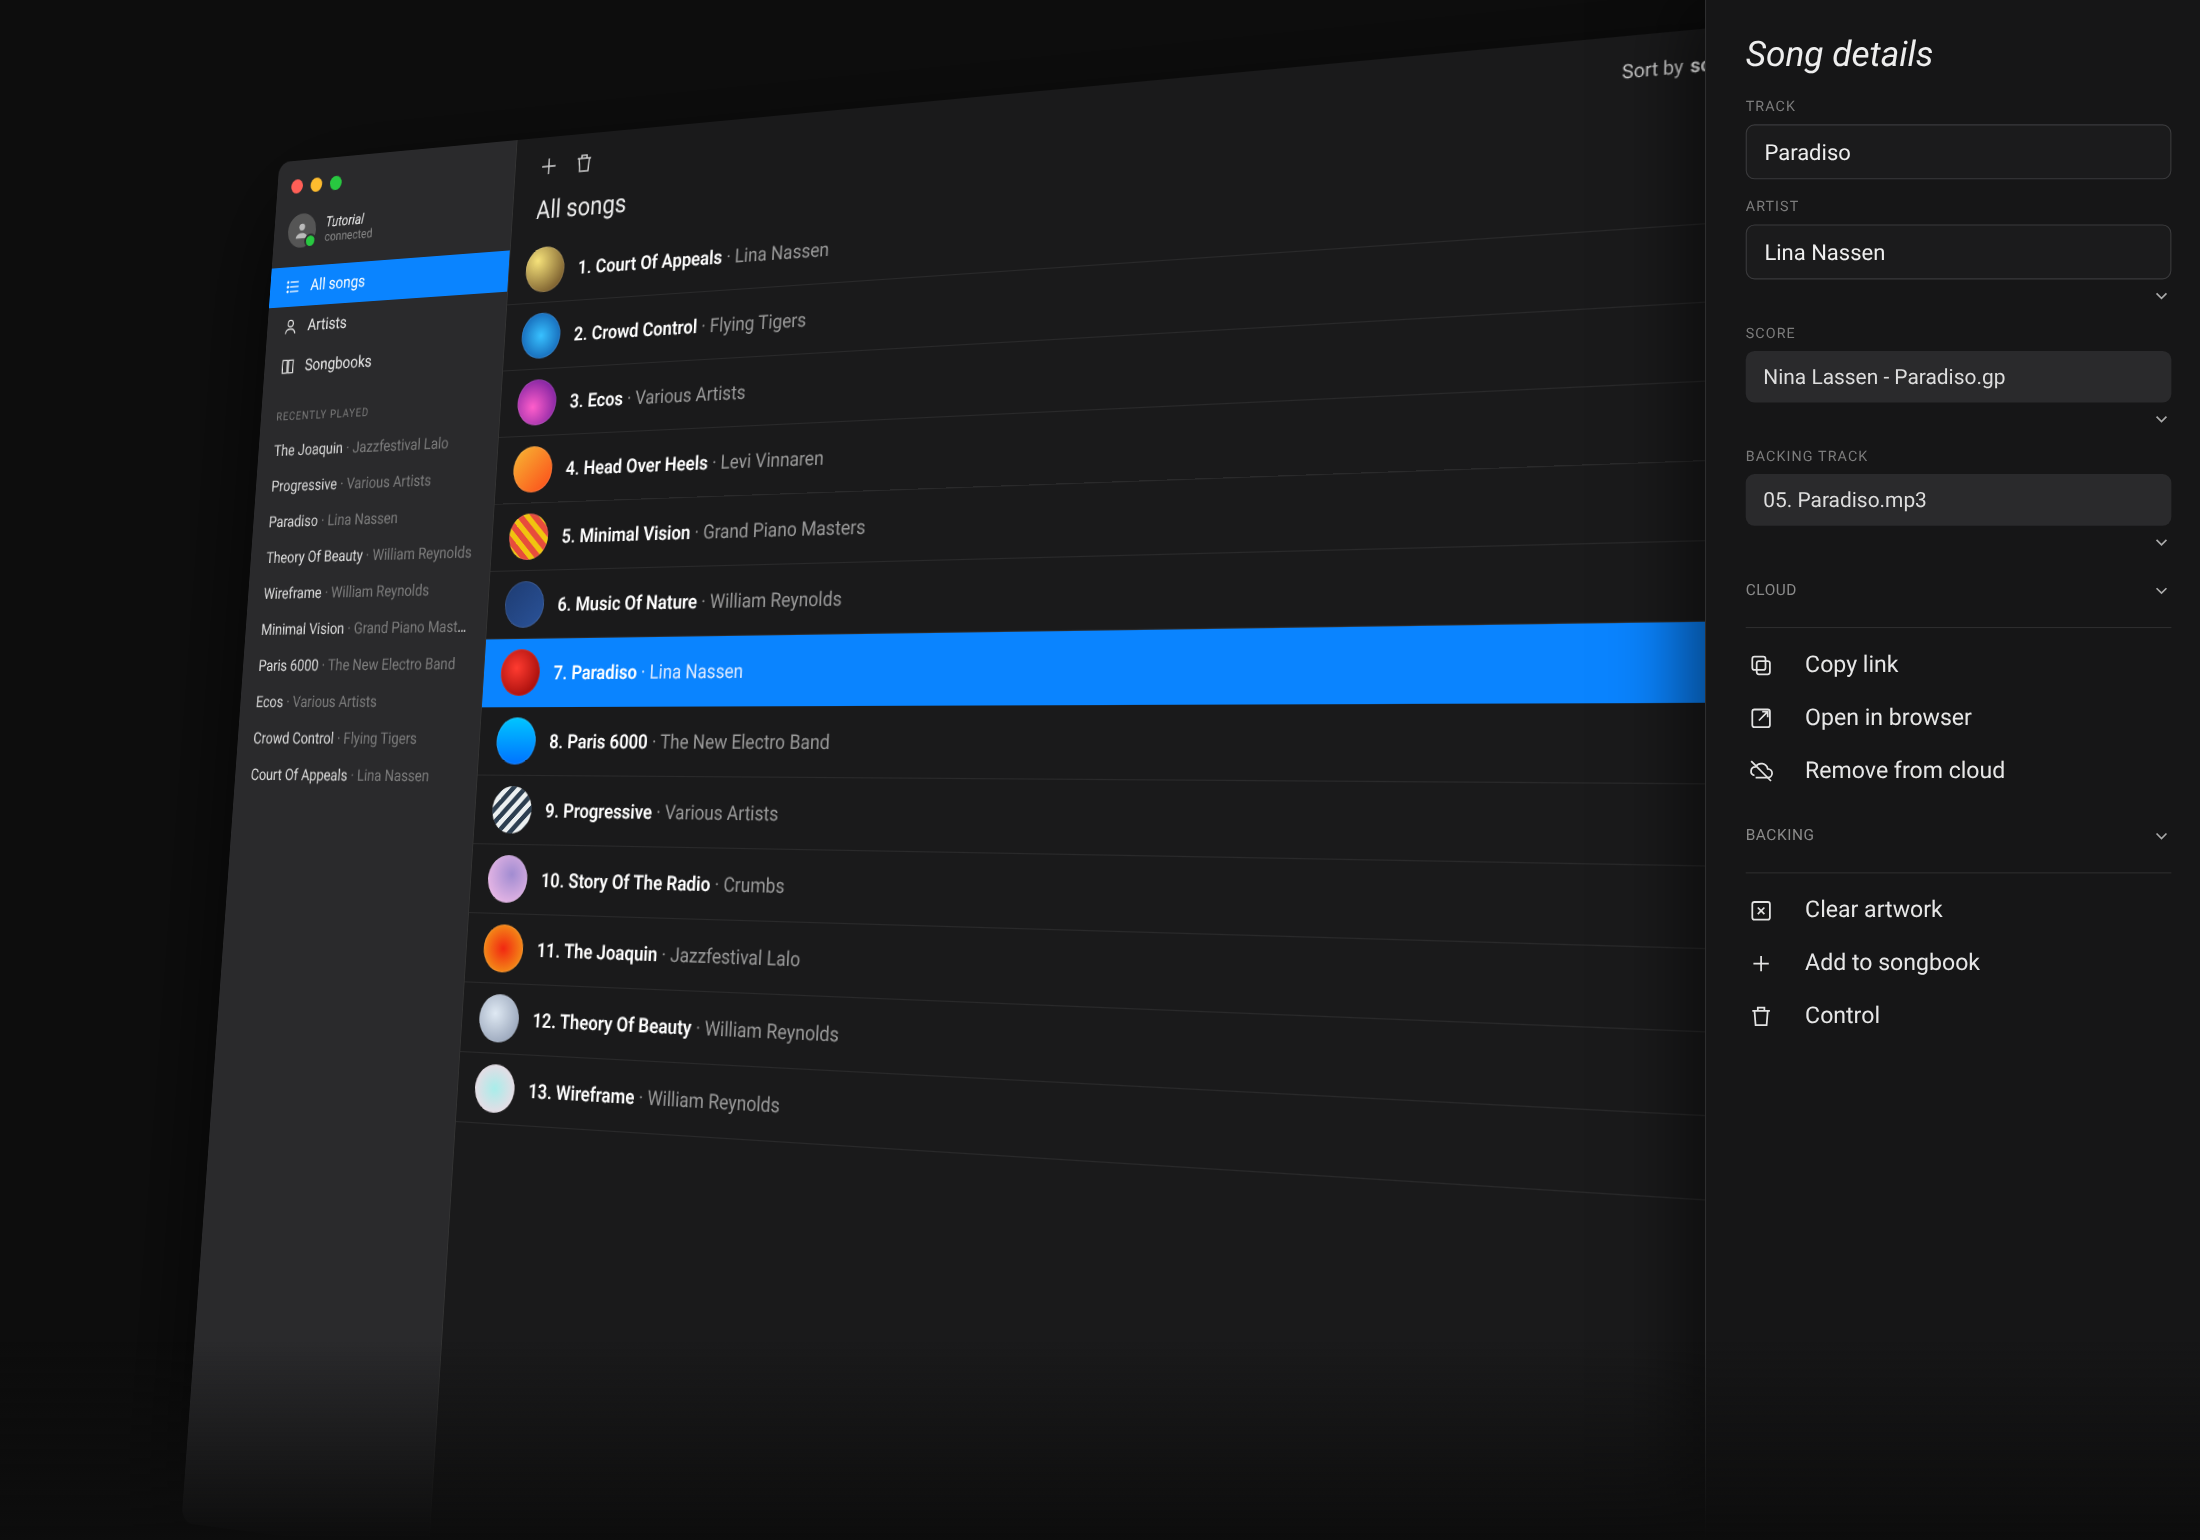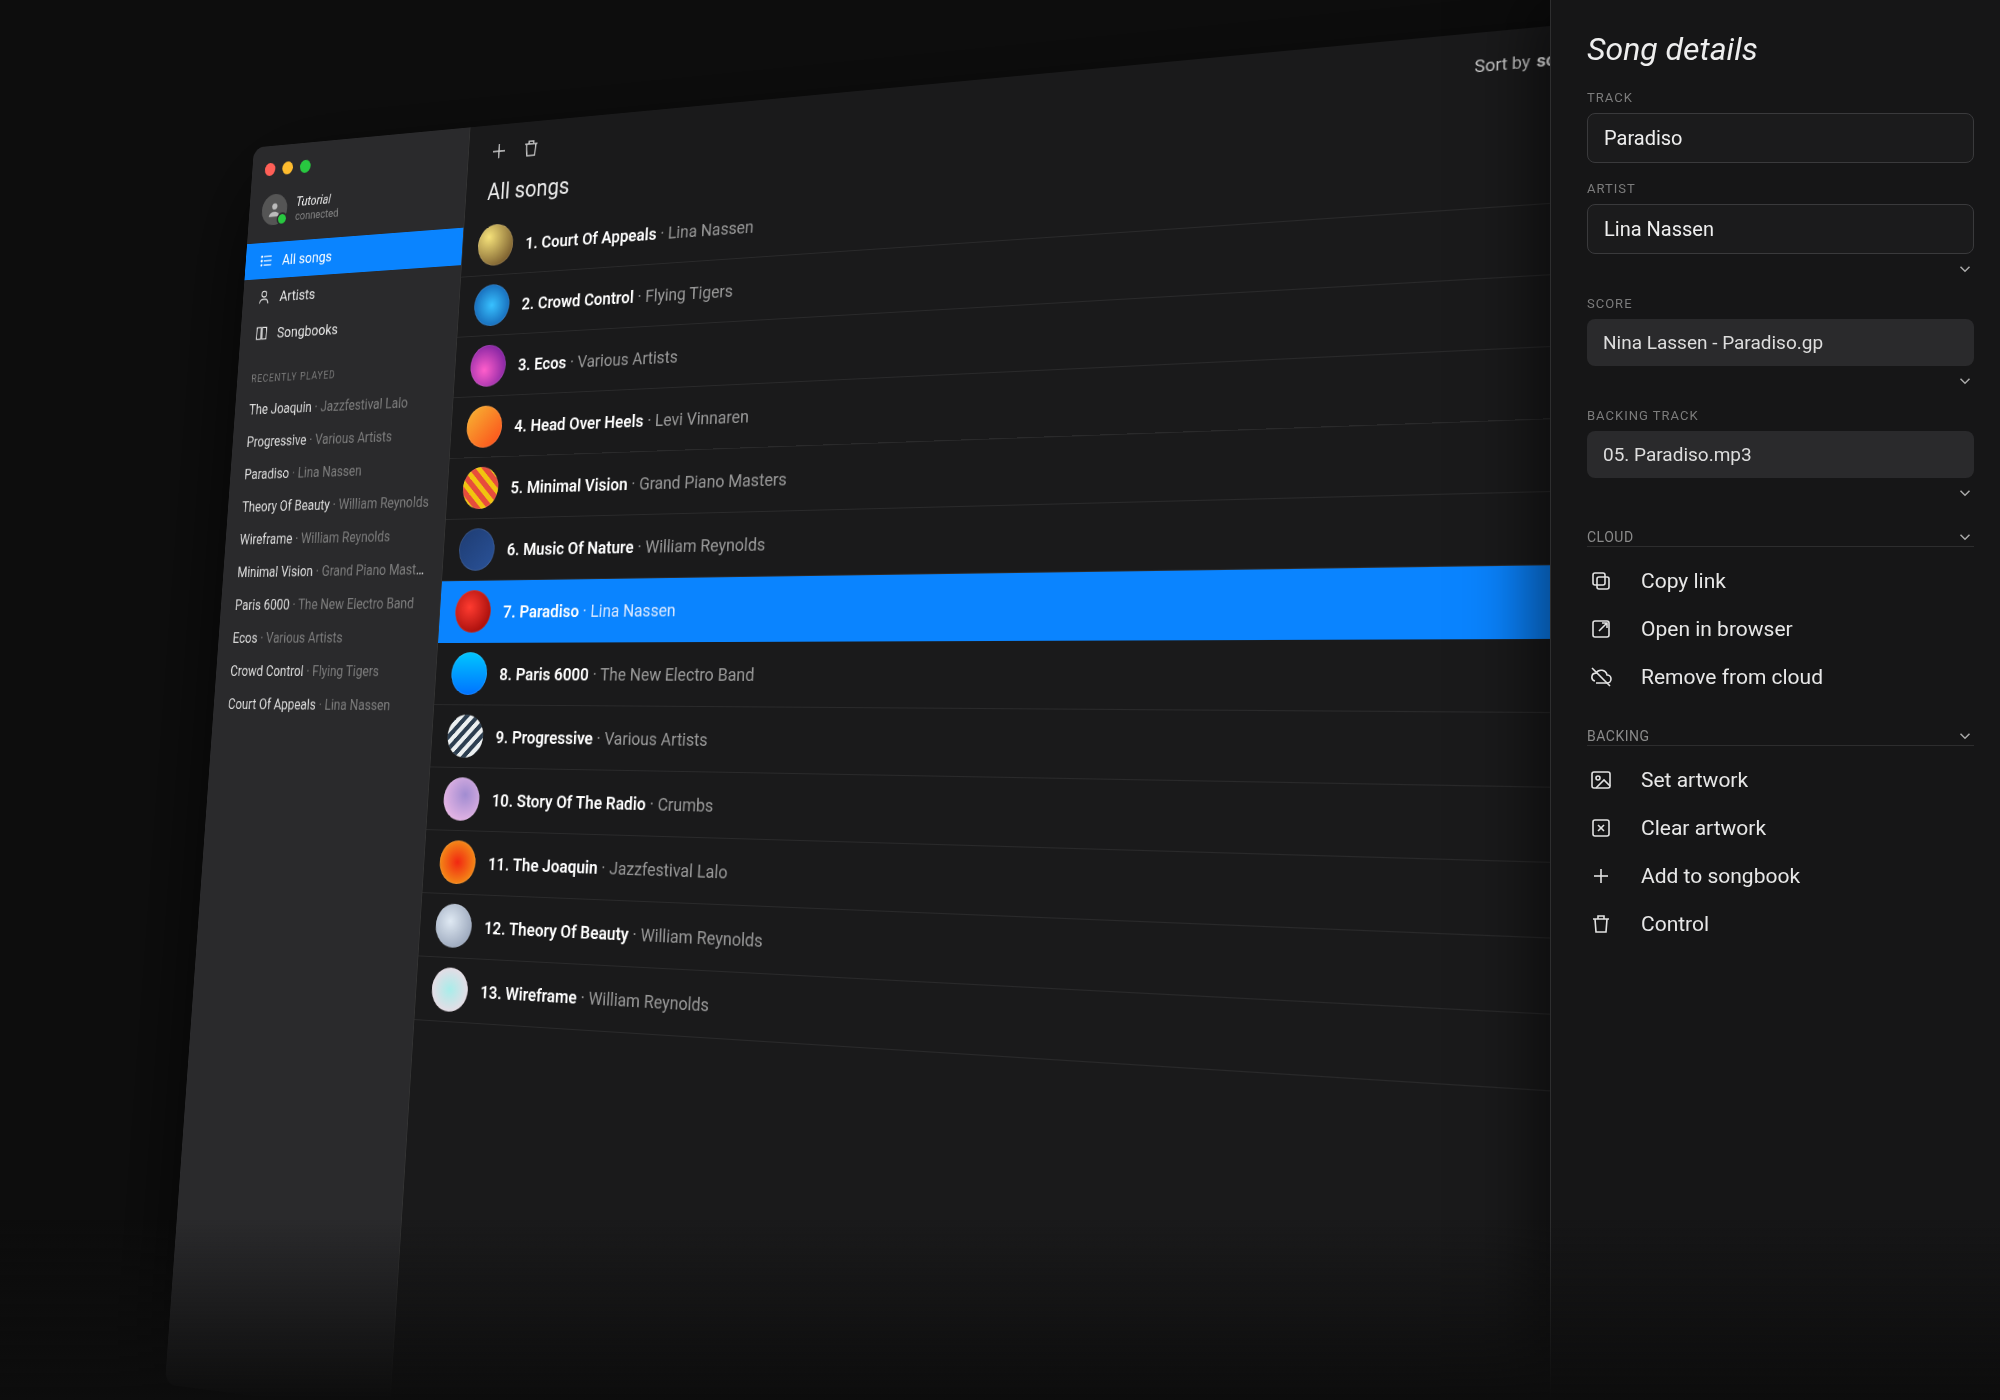--- a/index.html
+++ b/index.html
@@ -124,21 +124,21 @@
     background:#1b1b1c;
   }
   .chev-row{display:flex;justify-content:flex-end;margin-top:6px;}
   .chev-row svg{width:18px;height:18px;stroke:#aaa;fill:none;stroke-width:2;}
   .filepill{
     background:#2a2a2c;border-radius:8px;padding:12px 16px;font-size:19px;color:#ddd;
   }
   .section-head{
     display:flex;justify-content:space-between;align-items:center;
     font-size:14px;letter-spacing:.5px;color:#8a8a8a;margin:26px 0 10px;
-    border-bottom:1px solid #2d2d2e;padding-bottom:0;
+    border-bottom:1px solid #2d2d2e;padding-bottom:24px;
   }
   .section-head svg{width:18px;height:18px;stroke:#aaa;fill:none;stroke-width:2;}
   .action{
     display:flex;align-items:center;gap:28px;
     padding:12px 2px;font-size:21px;color:#e7e7e7;cursor:pointer;
   }
   .action svg{width:24px;height:24px;stroke:#e2e2e2;fill:none;stroke-width:1.6;}
   
   .sw0{background:radial-gradient(circle at 30% 30%,#f6e27a,#5a3b1a);}
   .sw1{background:radial-gradient(circle at 50% 50%,#38c1ff,#0b4da2);}
@@ -463,28 +463,20 @@
     </div>
 
     <div class="section-head">
       <span>BACKING</span>
       <svg viewBox="0 0 24 24">
           <polyline points="6 9 12 15 18 9"></polyline>
         </svg>
     </div>
     <div class="action">
       <svg viewBox="0 0 24 24">
-          <rect x="3" y="4" width="18" height="16" rx="2"></rect>
-          <circle cx="9" cy="10" r="2"></circle>
-          <path d="M21 18l-6-6-8 8"></path>
-        </svg>
-      <span>Set artwork</span>
-    </div>
-    <div class="action">
-      <svg viewBox="0 0 24 24">
           <rect x="4" y="4" width="16" height="16" rx="2"></rect>
           <line x1="9" y1="9" x2="15" y2="15"></line>
           <line x1="15" y1="9" x2="9" y2="15"></line>
         </svg>
       <span>Clear artwork</span>
     </div>
     <div class="action">
       <svg viewBox="0 0 24 24">
           <line x1="12" y1="5" x2="12" y2="19"></line>
           <line x1="5" y1="12" x2="19" y2="12"></line>

